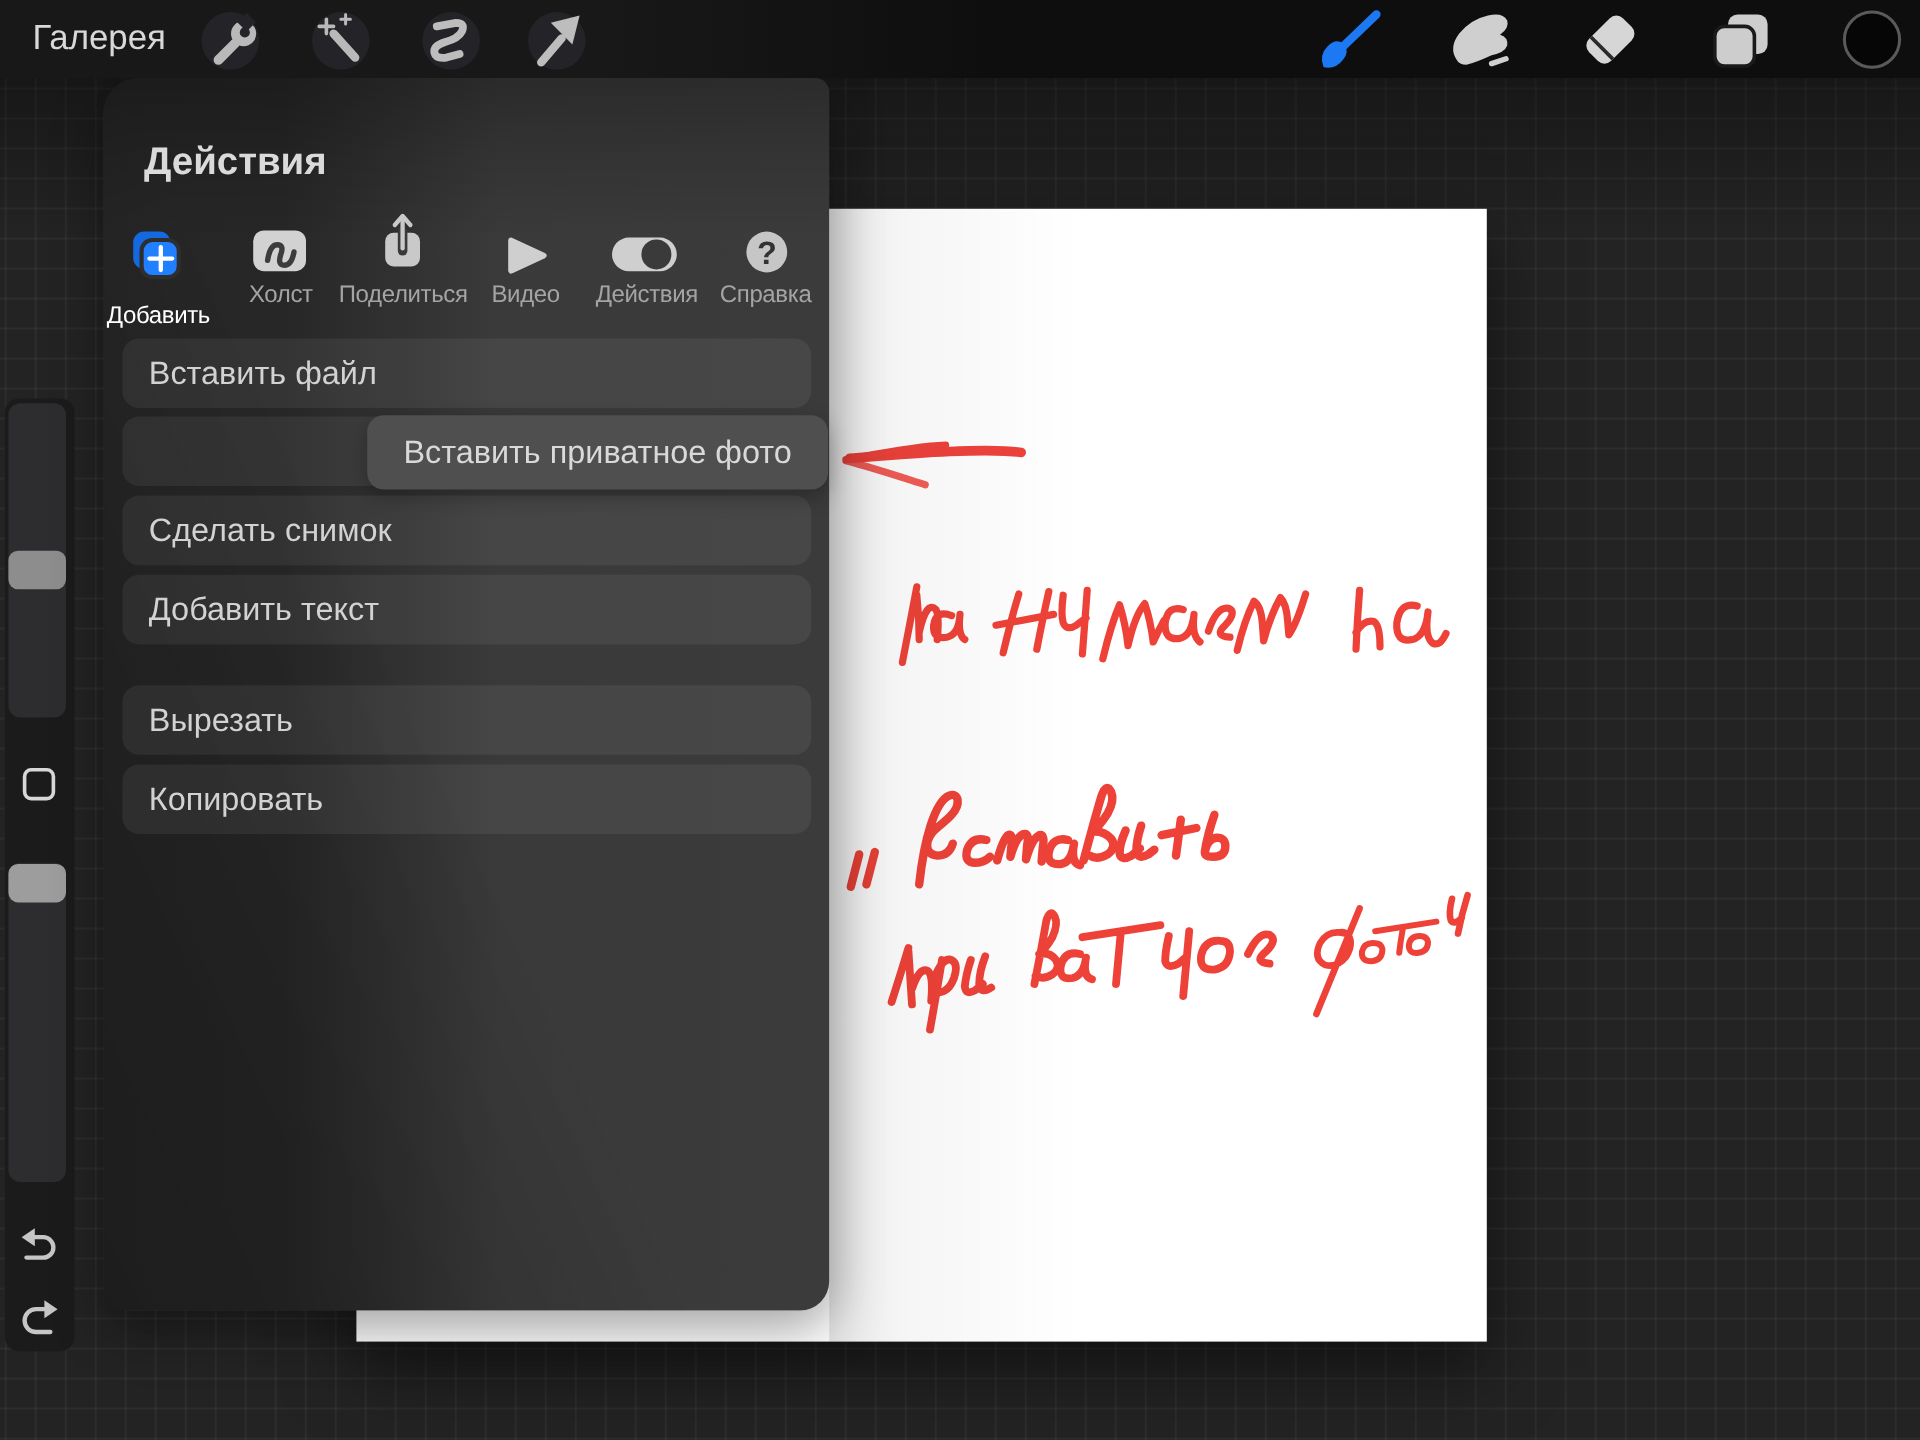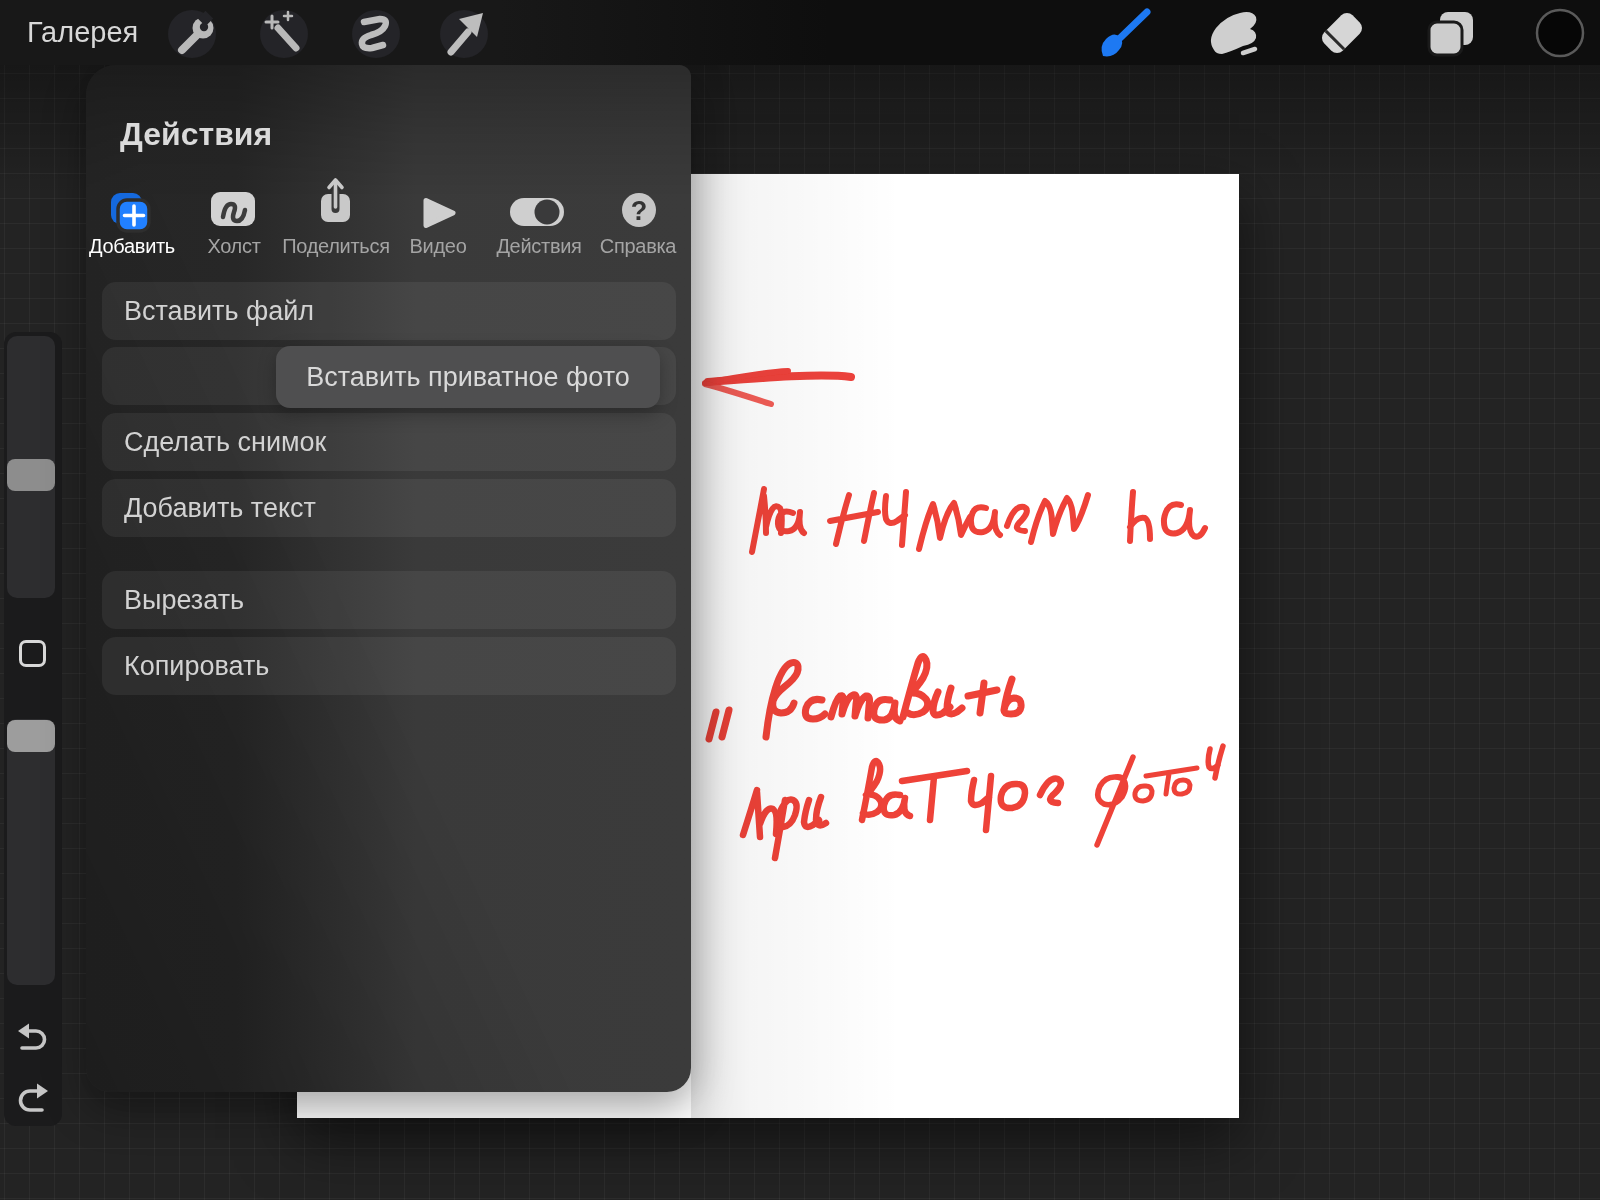--- a/index.html
+++ b/index.html
@@ -31,27 +31,27 @@
          border-radius:30px 12px 24px 24px;
          box-shadow:0 18px 44px rgba(0,0,0,0.33), 12px 0 30px rgba(0,0,0,0.05);
          z-index:20;}
   #panel::before{content:"";position:absolute;inset:0;border-radius:inherit;
          background:linear-gradient(180deg,rgba(0,0,0,0.26) 0px,rgba(0,0,0,0.10) 70px,rgba(0,0,0,0) 130px),
                     linear-gradient(245deg,rgba(0,0,0,0) 55%,rgba(0,0,0,0.15) 78%,rgba(0,0,0,0.22) 100%);}
   #panel h1{position:absolute;left:34px;top:51px;margin:0;
             font-size:32px;font-weight:bold;color:#dadada;letter-spacing:0px;}
   .tab{position:absolute;top:170px;width:110px;text-align:center;}
   .tab .lbl{display:block;font-size:20px;color:#a4a4a4;letter-spacing:-0.3px;}
-  .tab.active .lbl{color:#ffffff;}
+  .tab.active .lbl{color:#ffffff;margin-top:17px;}
 
   .prow{position:absolute;left:16px;width:574px;height:58px;border-radius:14px;
         background:rgba(255,255,255,0.062);
         color:#d2d2d2;font-size:27px;line-height:58px;padding-left:22px;
         box-sizing:border-box;}
-  .hrow{position:absolute;left:190px;width:384px;height:62px;border-radius:14px;
+  .hrow{position:absolute;left:220px;width:384px;height:62px;border-radius:14px;
         background:#4f4f50;
         color:#d9d9d9;font-size:27px;line-height:62px;text-align:center;
         box-sizing:border-box;z-index:2;box-shadow:0 6px 18px rgba(0,0,0,0.28);}
 
   
   #sidebar{left:4px;top:332px;width:58px;height:794px;background:#1b1b1c;border-radius:12px;z-index:10;}
   .track{position:absolute;left:3px;width:48px;background:#2d2d2f;border-radius:10px;}
   .handle{position:absolute;left:3px;width:48px;height:32px;border-radius:8px;}
   #sqbtn{position:absolute;left:15px;top:308px;width:21px;height:21px;border:3px solid #d8d8d8;border-radius:7px;}
 </style>

